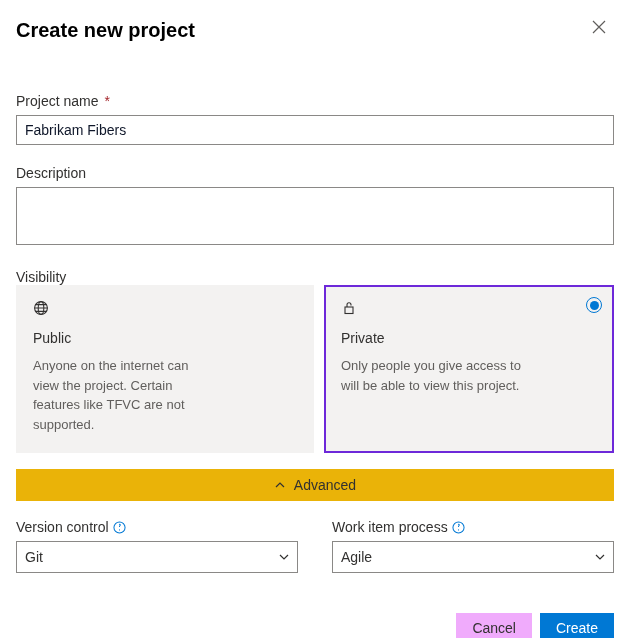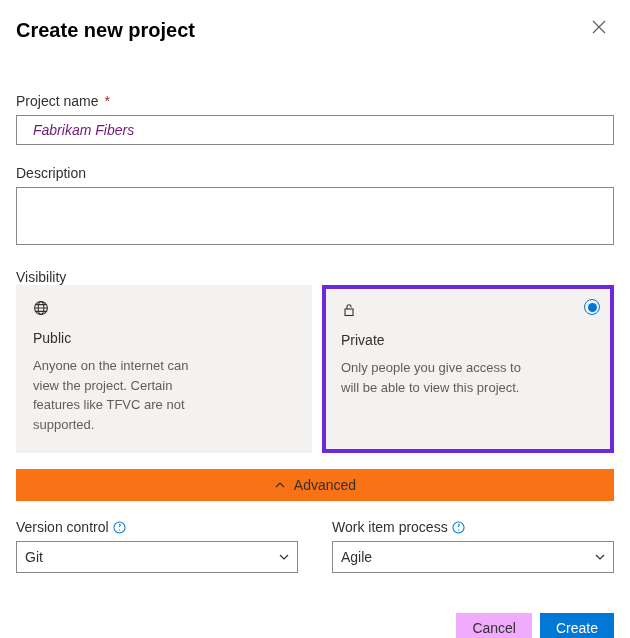--- a/index.html
+++ b/index.html
@@ -34,27 +34,26 @@
       color: #323130;
       margin-bottom: 6px;
       display: flex;
       align-items: center;
       gap: 4px;
     }
     .req { color: #a4262c; margin-left: 2px; }
     .text-input {
       width: 100%;
       border: 1px solid #8a8886;
-      padding: 6px 16px;
+      padding: 6px 8px;
       font-size: 14px;
       font-family: inherit;
-      color: #701a75;
+      color: #0f172a;
       outline: none;
       background: #fff;
-      font-style: italic;
     }
     .desc-input {
       width: 100%;
       height: 58px;
       border: 1px solid #8a8886;
       padding: 6px 8px;
       font-size: 14px;
       font-family: inherit;
       resize: none;
       outline: none;
@@ -72,21 +71,21 @@
     }
     .vis-card {
       flex: 1;
       padding: 14px 24px 18px 16px;
       background: #f3f2f1;
       position: relative;
       cursor: pointer;
       border: 1px solid transparent;
     }
     .vis-card.selected {
-      border: 4px solid #6d28d9;
+      border: 2px solid #6d28d9;
       padding: 13px 15px 12px 15px;
     }
     .vis-card .card-icon {
       margin-bottom: 10px;
       color: #323130;
     }
     .vis-card .card-title {
       font-size: 14px;
       color: #323130;
       margin-bottom: 10px;
@@ -110,21 +109,21 @@
       justify-content: center;
     }
     .radio-dot-inner {
       width: 9px;
       height: 9px;
       border-radius: 50%;
       background: #0078d4;
     }
     .advanced-bar {
       width: 100%;
-      background: #f97316;
+      background: #eab308;
       border: none;
       padding: 8px 0;
       font-size: 14px;
       color: #323130;
       cursor: pointer;
       display: flex;
       align-items: center;
       justify-content: center;
       gap: 8px;
       margin-bottom: 18px;

